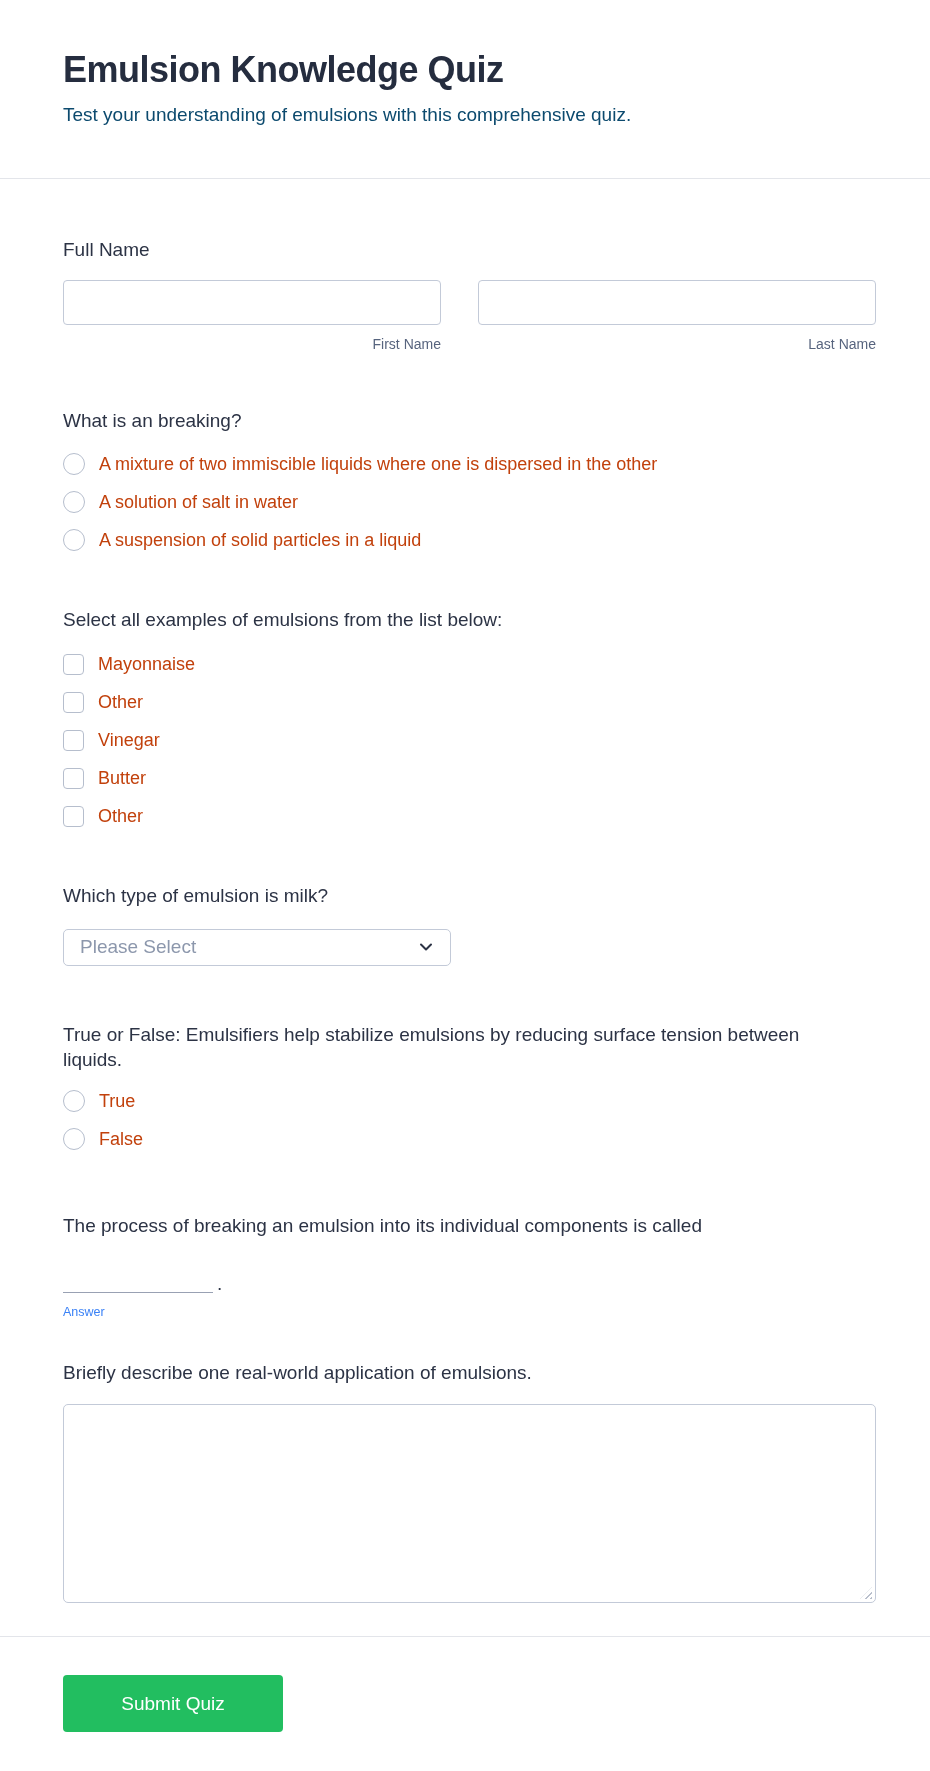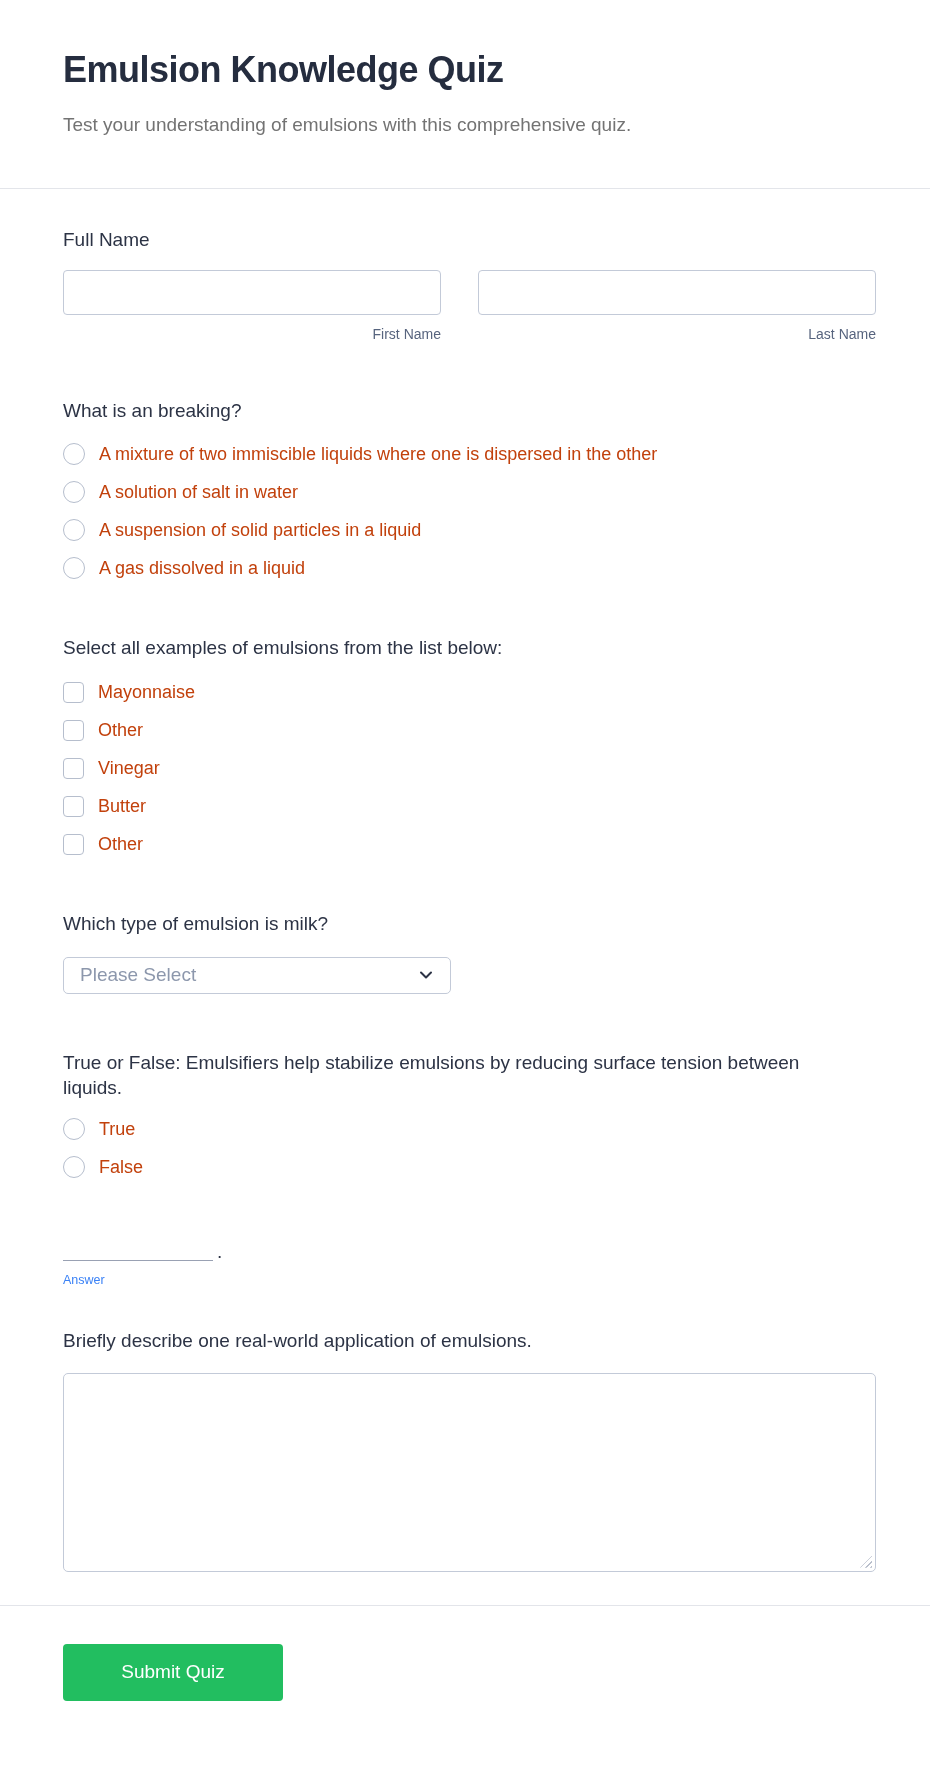--- a/index.html
+++ b/index.html
@@ -13,24 +13,24 @@
   }
   .form-header { padding: 48px 54px 0 63px; }
   .form-title {
     font-size: 36px;
     font-weight: 700;
     color: #252D3F;
     letter-spacing: -0.5px;
     line-height: 1.2;
   }
   .form-subtitle {
-    margin-top: 23px;
+    margin-top: 13px;
     font-size: 19px;
     font-weight: 400;
-    color: #737373;
+    color: #0c4a6e;
   }
   .divider {
     border: none;
     border-top: 1px solid #E3E5EA;
     height: 0;
     width: 100%;
   }
   .header-divider { margin-top: 52px; }
   .form-body { padding: 0 54px 0 63px; }
 
@@ -41,21 +41,21 @@
     line-height: 1.35;
   }
   .q-sentence {
     font-size: 19px;
     font-weight: 400;
     color: #2C3345;
     line-height: 1.35;
   }
 
   
-  .q-fullname { margin-top: 38px; }
+  .q-fullname { margin-top: 58px; }
   .name-row { display: flex; gap: 37px; margin-top: 17px; }
   .name-col-first { width: 378px; }
   .name-col-last { flex: 1; }
   .text-input {
     display: block;
     width: 100%;
     height: 45px;
     border: 1px solid #C3CAD8;
     border-radius: 4px;
     background: #fff;
@@ -244,24 +244,20 @@
         <span class="opt-label">A mixture of two immiscible liquids where one is dispersed in the other</span>
       </div>
       <div class="opt-row">
         <span class="radio-ctrl"></span>
         <span class="opt-label">A solution of salt in water</span>
       </div>
       <div class="opt-row">
         <span class="radio-ctrl"></span>
         <span class="opt-label">A suspension of solid particles in a liquid</span>
       </div>
-      <div class="opt-row">
-        <span class="radio-ctrl"></span>
-        <span class="opt-label">A gas dissolved in a liquid</span>
-      </div>
     </div>
   </section>
 
   <section class="question">
     <div class="q-label">Select all examples of emulsions from the list below:</div>
     <div class="q-options">
       <div class="opt-row">
         <span class="check-ctrl"></span>
         <span class="opt-label">Mayonnaise</span>
       </div>
@@ -304,20 +300,21 @@
         <span class="opt-label">True</span>
       </div>
       <div class="opt-row">
         <span class="radio-ctrl"></span>
         <span class="opt-label">False</span>
       </div>
     </div>
   </section>
 
   <section class="q-fill">
+    <div class="q-sentence">The process of breaking an emulsion into its individual components is called</div>
     <div class="fill-row">
       <input type="text" class="blank-input" value="" style="">
       <span class="fill-suffix">.</span>
     </div>
     <div class="answer-sublabel">Answer</div>
   </section>
 
   <section class="q-describe">
     <div class="q-label">Briefly describe one real-world application of emulsions.</div>
     <div class="textarea-wrap">

